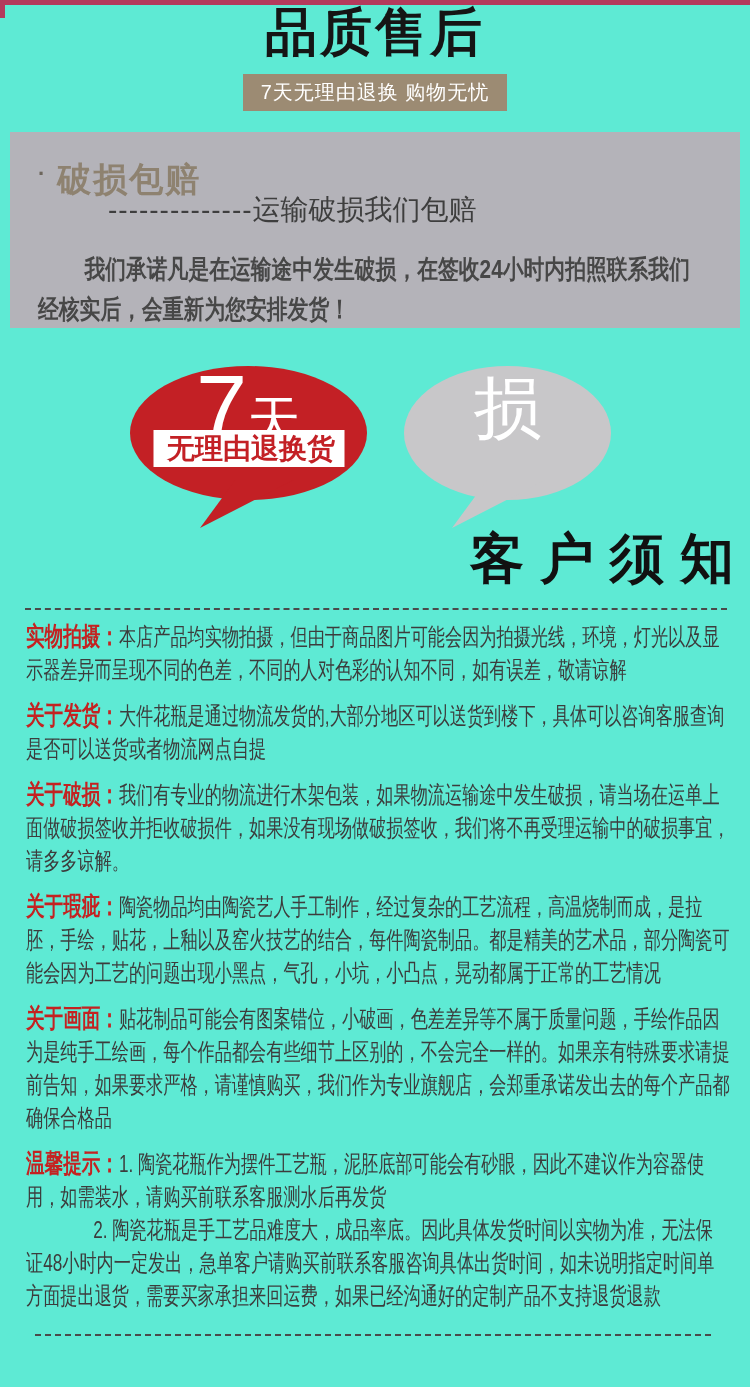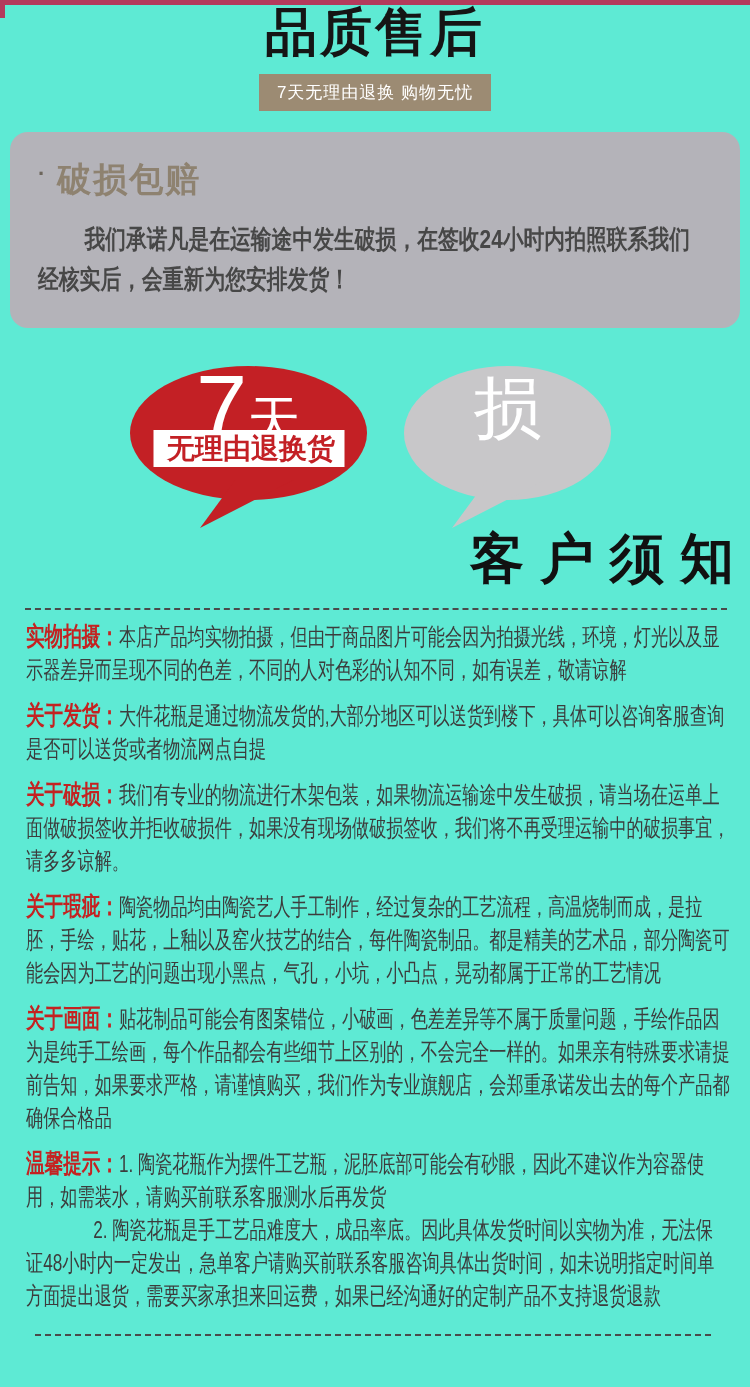--- a/index.html
+++ b/index.html
@@ -8,26 +8,26 @@
 
   
   .top-line{position:absolute;top:0;left:0;width:750px;height:5px;background:#b43a5c;}
   .left-stub{position:absolute;top:5px;left:0;width:5px;height:13px;background:#b43a5c;}
 
   
   .main-title{position:absolute;top:2px;left:0;width:100%;margin:0;text-align:center;
     font-family:"Liberation Serif","DejaVu Serif",serif;font-weight:700;font-size:52px;line-height:1.2;
     color:#151515;letter-spacing:3px;}
   .subtitle-row{position:absolute;top:74px;left:0;width:100%;text-align:center;}
-  .subtitle-bar{display:inline-block;background:#9c8b73;color:#ffffff;font-size:17px;line-height:37px;
+  .subtitle-bar{display:inline-block;background:#9c8b73;color:#ffffff;font-size:20px;line-height:37px;
     padding:0 18px;letter-spacing:1px;}
 
   
   .damage-box{position:absolute;top:132px;left:10px;width:730px;height:196px;background:#b4b3b9;
-    box-sizing:border-box;padding:24px 28px 0 28px;border-radius:18px;}
+    box-sizing:border-box;padding:24px 28px 0 28px;}
   .box-title-row{color:#8e8270;font-weight:700;font-size:34px;line-height:36px;letter-spacing:2px;}
   .box-bullet{font-size:22px;vertical-align:10px;margin-right:10px;color:#6d665c;}
   .box-tagline{margin:-4px 0 0 70px;color:#3e3e3e;font-size:28px;line-height:34px;white-space:nowrap;}
   .box-dashes{letter-spacing:1px;color:#3e3e3e;}
   .box-body{margin:22px 0 0;color:#474747;font-size:26px;line-height:40px;font-weight:700;
     transform:scaleX(0.8);transform-origin:0 0;width:845px;text-indent:58px;}
 
   
   .bubble{position:absolute;border-radius:50%;}
   .bubble-red{left:130px;top:366px;width:237px;height:134px;background:#c32025;}
@@ -73,20 +73,23 @@
   <h1 class="main-title">品质售后</h1>
 
   <div class="subtitle-row">
     <span class="subtitle-bar">7天无理由退换 购物无忧</span>
   </div>
 
   <section class="damage-box">
     <div class="box-title-row">
       <span class="box-bullet">·</span><span>破损包赔</span>
     </div>
+    <div class="box-tagline">
+      <span class="box-dashes">--------------</span><span>运输破损我们包赔</span>
+    </div>
     <p class="box-body">
       <span>我们承诺凡是在运输途中发生破损，在签收24小时内拍照联系我们</span><br>
       <span>经核实后，会重新为您安排发货！</span>
     </p>
   </section>
 
   <div class="bubble bubble-red">
     <div class="bubble-head">
       <span class="head-big">7</span><span class="head-small">天</span>
     </div>

